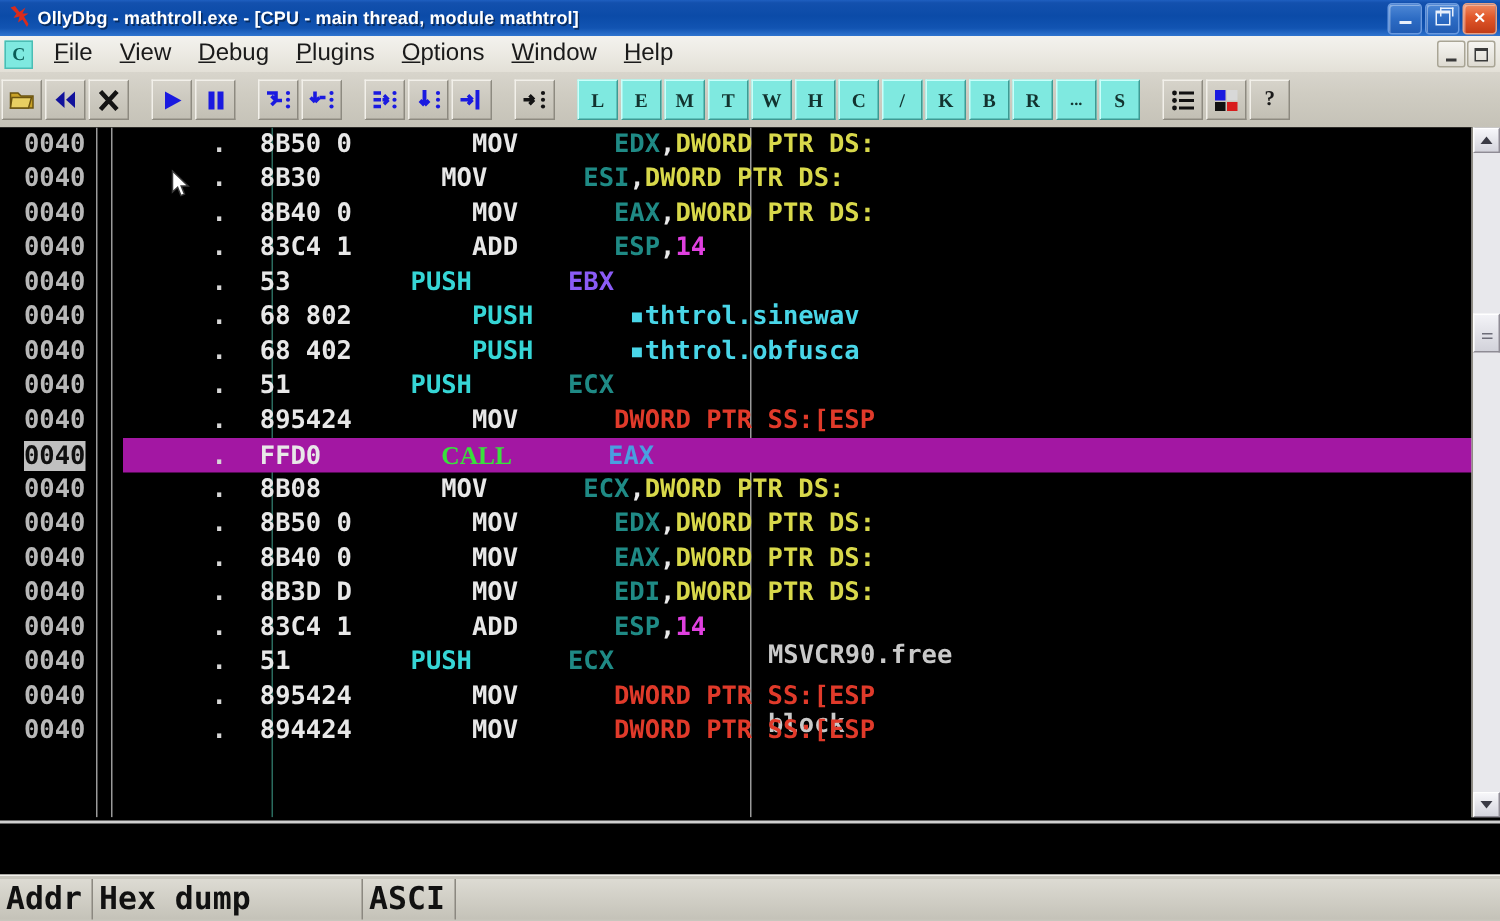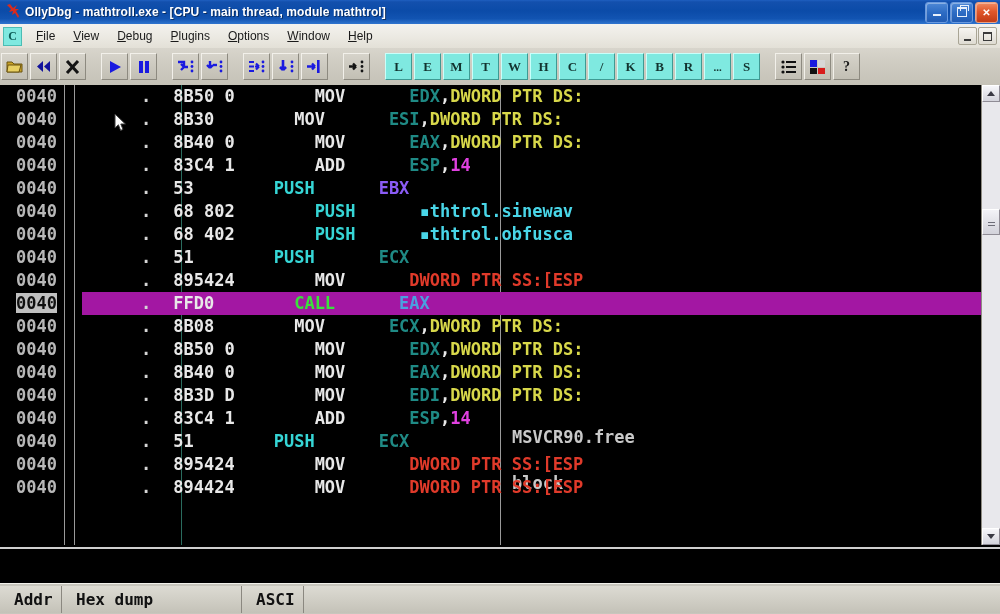--- a/index.html
+++ b/index.html
@@ -52,21 +52,21 @@
     display:flex;align-items:center;
     border-bottom:1px solid #b4b0a4;
   }
   .mdi-ico{
     width:17px;height:17px;margin-left:3px;margin-right:5px;
     background:#7fe9e0;border:1px solid #4bbdb4;
     color:#0b5c56;font-family:"Liberation Serif",serif;font-weight:bold;font-size:12px;
     display:flex;align-items:center;justify-content:center;
   }
   .menu-item{
-    font-family:"Liberation Sans",sans-serif;font-size:12px;color:#1a1a1a;
+    font-family:"Liberation Sans",sans-serif;font-size:16px;color:#1a1a1a;
     padding:2px 9px;white-space:nowrap;
   }
   .menu-item u{text-decoration:underline;}
   .mdi-btns{margin-left:auto;display:flex;gap:1px;padding-right:3px;}
   .mdibtn{
     width:17px;height:16px;
     background:linear-gradient(180deg,#f6f5f1,#dedbd2);
     border:1px solid #a9a595;border-radius:2px;
     display:flex;align-items:flex-end;justify-content:center;
     color:#333;font-size:9px;font-family:"Liberation Sans",sans-serif;
@@ -170,24 +170,24 @@
   
   .gap{position:absolute;left:0;top:545px;width:1000px;height:38px;background:#000;}
   .gap .hrule{position:absolute;left:0;top:2px;width:1000px;height:2px;background:#cfcfcf;}
   .dumphdr{
     position:absolute;left:0;top:583px;width:1000px;height:31px;
     background:#c8c6bd;display:flex;align-items:center;
     border-top:1px solid #f2f1ec;
   }
   .dh{
     height:27px;line-height:27px;
-    font-family:"DejaVu Sans Mono",monospace;font-size:16px;font-weight:bold;color:#111;
+    font-family:"DejaVu Sans Mono",monospace;font-size:21px;font-weight:bold;color:#111;
     border-right:1px solid #8b8880;
     background:linear-gradient(180deg,#dddbd3,#c4c2b8);
-    padding-left:14px;overflow:hidden;white-space:nowrap;box-sizing:border-box;
+    padding-left:4px;overflow:hidden;white-space:nowrap;box-sizing:border-box;
   }
   .dh.c1{width:62px;}
   .dh.c2{width:180px;}
   .dh.c3{width:62px;}
   .dh.rest{flex:1;border-right:none;}
 
   
   .cursor{position:absolute;left:114px;top:113px;width:14px;height:20px;z-index:40;}
 </style>
 </head>
@@ -361,21 +361,21 @@
       <div class="rows" id="disasm-rows">
           <div class="row"><span class="addr layer">0040</span><span class="dot layer">.</span><span class="hex layer">8B50 0</span><span class="mn layer" style="color: rgb(232, 232, 232);">MOV</span><span class="op layer"><span style="color: rgb(31, 138, 133);">EDX</span><span style="color: rgb(232, 232, 232);">,</span><span style="color: rgb(216, 216, 74);">DWORD PTR DS:</span></span></div>
           <div class="row"><span class="addr layer">0040</span><span class="dot layer">.</span><span class="hex layer">8B30</span><span class="mn layer" style="color: rgb(232, 232, 232);">MOV</span><span class="op layer"><span style="color: rgb(31, 138, 133);">ESI</span><span style="color: rgb(232, 232, 232);">,</span><span style="color: rgb(216, 216, 74);">DWORD PTR DS:</span></span></div>
           <div class="row"><span class="addr layer">0040</span><span class="dot layer">.</span><span class="hex layer">8B40 0</span><span class="mn layer" style="color: rgb(232, 232, 232);">MOV</span><span class="op layer"><span style="color: rgb(31, 138, 133);">EAX</span><span style="color: rgb(232, 232, 232);">,</span><span style="color: rgb(216, 216, 74);">DWORD PTR DS:</span></span></div>
           <div class="row"><span class="addr layer">0040</span><span class="dot layer">.</span><span class="hex layer">83C4 1</span><span class="mn layer" style="color: rgb(232, 232, 232);">ADD</span><span class="op layer"><span style="color: rgb(31, 138, 133);">ESP</span><span style="color: rgb(232, 232, 232);">,</span><span style="color: rgb(224, 64, 224);">14</span></span></div>
           <div class="row"><span class="addr layer">0040</span><span class="dot layer">.</span><span class="hex layer">53</span><span class="mn layer" style="color: rgb(54, 214, 214);">PUSH</span><span class="op layer"><span style="color: #8b5cf6;">EBX</span></span></div>
           <div class="row"><span class="addr layer">0040</span><span class="dot layer">.</span><span class="hex layer">68 802</span><span class="mn layer" style="color: rgb(54, 214, 214);">PUSH</span><span class="op layer"><span style="color: rgb(73, 214, 232);">▪thtrol.sinewav</span></span></div>
           <div class="row"><span class="addr layer">0040</span><span class="dot layer">.</span><span class="hex layer">68 402</span><span class="mn layer" style="color: rgb(54, 214, 214);">PUSH</span><span class="op layer"><span style="color: rgb(73, 214, 232);">▪thtrol.obfusca</span></span></div>
           <div class="row"><span class="addr layer">0040</span><span class="dot layer">.</span><span class="hex layer">51</span><span class="mn layer" style="color: rgb(54, 214, 214);">PUSH</span><span class="op layer"><span style="color: rgb(31, 138, 133);">ECX</span></span></div>
           <div class="row"><span class="addr layer">0040</span><span class="dot layer">.</span><span class="hex layer">895424</span><span class="mn layer" style="color: rgb(232, 232, 232);">MOV</span><span class="op layer"><span style="color: rgb(224, 58, 42);">DWORD PTR SS:[ESP</span></span></div>
-          <div class="row sel"><div class="selbg"></div><span class="addr layer">0040</span><span class="dot layer">.</span><span class="hex layer">FFD0</span><span class="mn layer" style="color: rgb(57, 224, 60);">CALL</span><span class="op layer"><span style="color: rgb(74, 159, 224);">EAX</span></span></div>
+          <div class="row sel"><div class="selbg"></div><span class="addr layer">0040</span><span class="dot layer">.</span><span class="hex layer">FFD0</span><span class="mn layer" style="color: rgb(57, 224, 60); font-family: Liberation Serif, serif;">CALL</span><span class="op layer"><span style="color: rgb(74, 159, 224);">EAX</span></span></div>
           <div class="row"><span class="addr layer">0040</span><span class="dot layer">.</span><span class="hex layer">8B08</span><span class="mn layer" style="color: rgb(232, 232, 232);">MOV</span><span class="op layer"><span style="color: rgb(31, 138, 133);">ECX</span><span style="color: rgb(232, 232, 232);">,</span><span style="color: rgb(216, 216, 74);">DWORD PTR DS:</span></span></div>
           <div class="row"><span class="addr layer">0040</span><span class="dot layer">.</span><span class="hex layer">8B50 0</span><span class="mn layer" style="color: rgb(232, 232, 232);">MOV</span><span class="op layer"><span style="color: rgb(31, 138, 133);">EDX</span><span style="color: rgb(232, 232, 232);">,</span><span style="color: rgb(216, 216, 74);">DWORD PTR DS:</span></span></div>
           <div class="row"><span class="addr layer">0040</span><span class="dot layer">.</span><span class="hex layer">8B40 0</span><span class="mn layer" style="color: rgb(232, 232, 232);">MOV</span><span class="op layer"><span style="color: rgb(31, 138, 133);">EAX</span><span style="color: rgb(232, 232, 232);">,</span><span style="color: rgb(216, 216, 74);">DWORD PTR DS:</span></span></div>
           <div class="row"><span class="addr layer">0040</span><span class="dot layer">.</span><span class="hex layer">8B3D D</span><span class="mn layer" style="color: rgb(232, 232, 232);">MOV</span><span class="op layer"><span style="color: rgb(31, 138, 133);">EDI</span><span style="color: rgb(232, 232, 232);">,</span><span style="color: rgb(216, 216, 74);">DWORD PTR DS:</span></span></div>
           <div class="row"><span class="addr layer">0040</span><span class="dot layer">.</span><span class="hex layer">83C4 1</span><span class="mn layer" style="color: rgb(232, 232, 232);">ADD</span><span class="op layer"><span style="color: rgb(31, 138, 133);">ESP</span><span style="color: rgb(232, 232, 232);">,</span><span style="color: rgb(224, 64, 224);">14</span></span></div>
           <div class="row"><span class="addr layer">0040</span><span class="dot layer">.</span><span class="hex layer">51</span><span class="mn layer" style="color: rgb(54, 214, 214);">PUSH</span><span class="op layer"><span style="color: rgb(31, 138, 133);">ECX</span></span></div>
           <div class="row"><span class="addr layer">0040</span><span class="dot layer">.</span><span class="hex layer">895424</span><span class="mn layer" style="color: rgb(232, 232, 232);">MOV</span><span class="op layer"><span style="color: rgb(224, 58, 42);">DWORD PTR SS:[ESP</span></span></div>
           <div class="row"><span class="addr layer">0040</span><span class="dot layer">.</span><span class="hex layer">894424</span><span class="mn layer" style="color: rgb(232, 232, 232);">MOV</span><span class="op layer"><span style="color: rgb(224, 58, 42);">DWORD PTR SS:[ESP</span></span></div>
         </div>
 

